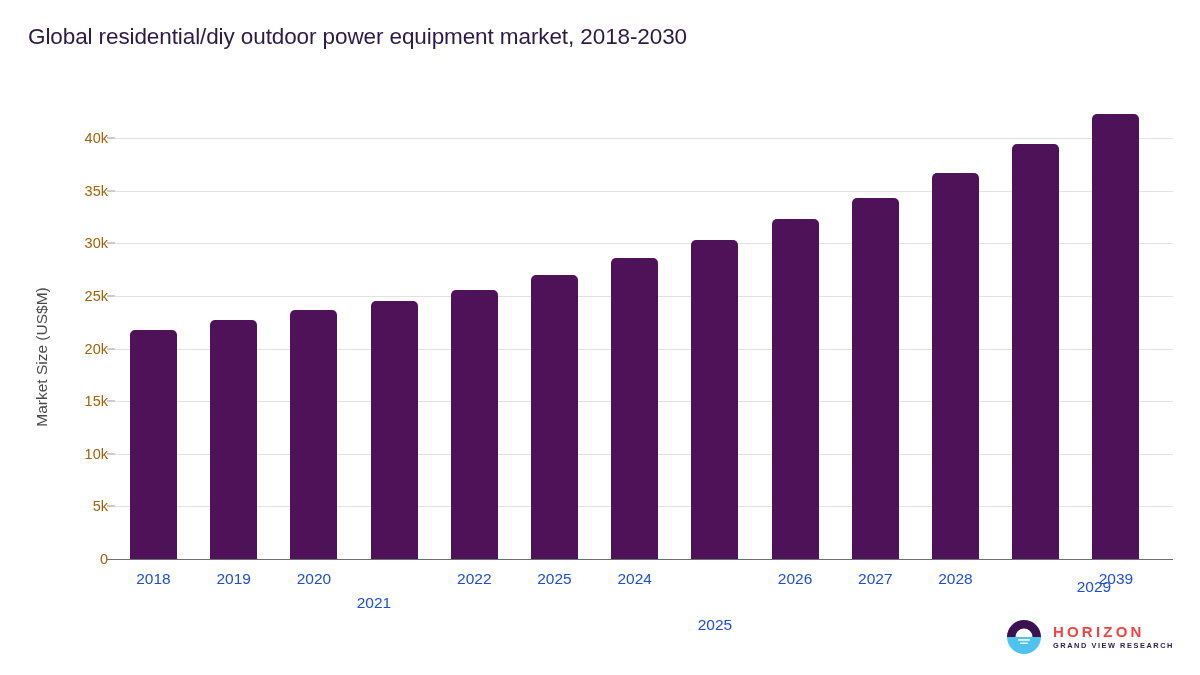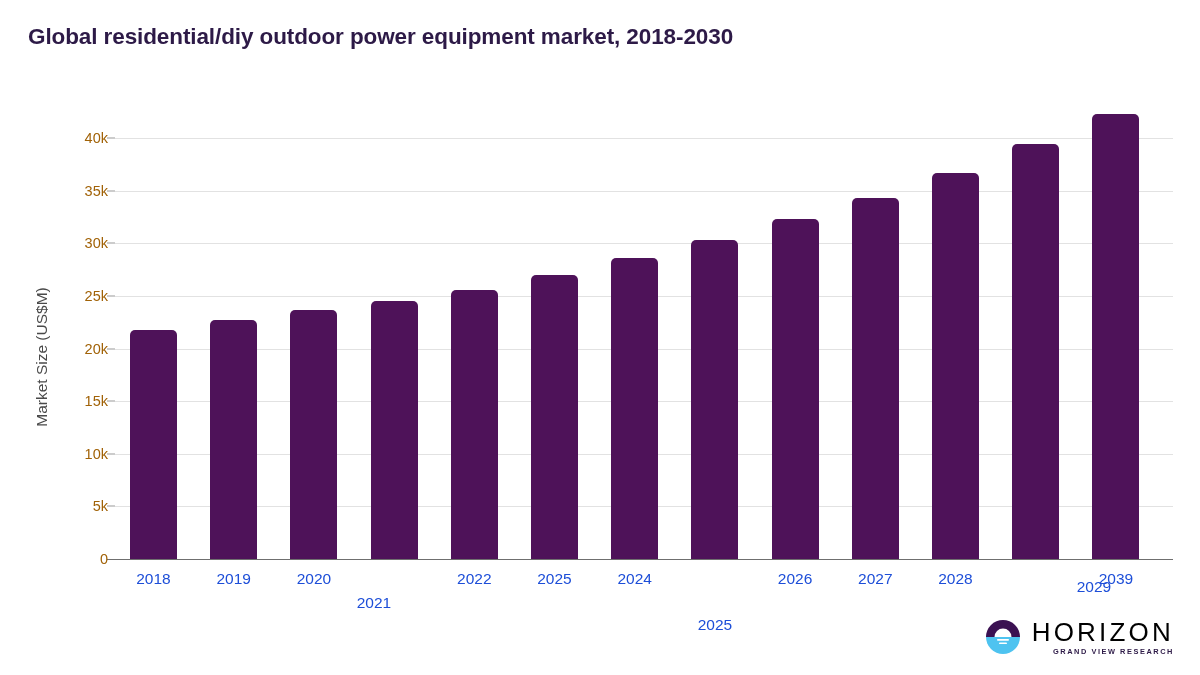--- a/index.html
+++ b/index.html
@@ -20,21 +20,21 @@
     height: 675px;
     background: #ffffff;
   }
 
   
   .chart-title {
     position: absolute;
     left: 28px;
     top: 24px;
     font-size: 22.5px;
-    font-weight: bold;
+    font-weight: normal;
     color: #2d1a47;
     letter-spacing: -0.1px;
     white-space: nowrap;
   }
 
   
   .plot-wrap {
     position: absolute;
     left: 0; top: 0;
     width: 1200px; height: 675px;
@@ -125,24 +125,24 @@
     right: 26px;
     top: 617px;
     height: 40px;
     display: flex;
     align-items: center;
     gap: 9px;
   }
   .logo-mark { width: 40px; height: 40px; display: block; }
   .logo-text { display: flex; flex-direction: column; justify-content: center; }
   .logo-word {
-    font-size: 26px;
-    font-weight: normal;
+    font-size: 15px;
+    font-weight: bold;
     letter-spacing: 3.2px;
-    color: #000000;
+    color: #ef4444;
     line-height: 1;
   }
   .logo-sub {
     font-size: 7.4px;
     font-weight: bold;
     letter-spacing: 1.55px;
     color: #2d1a47;
     line-height: 1;
     margin-top: 3px;
     text-align: right;

